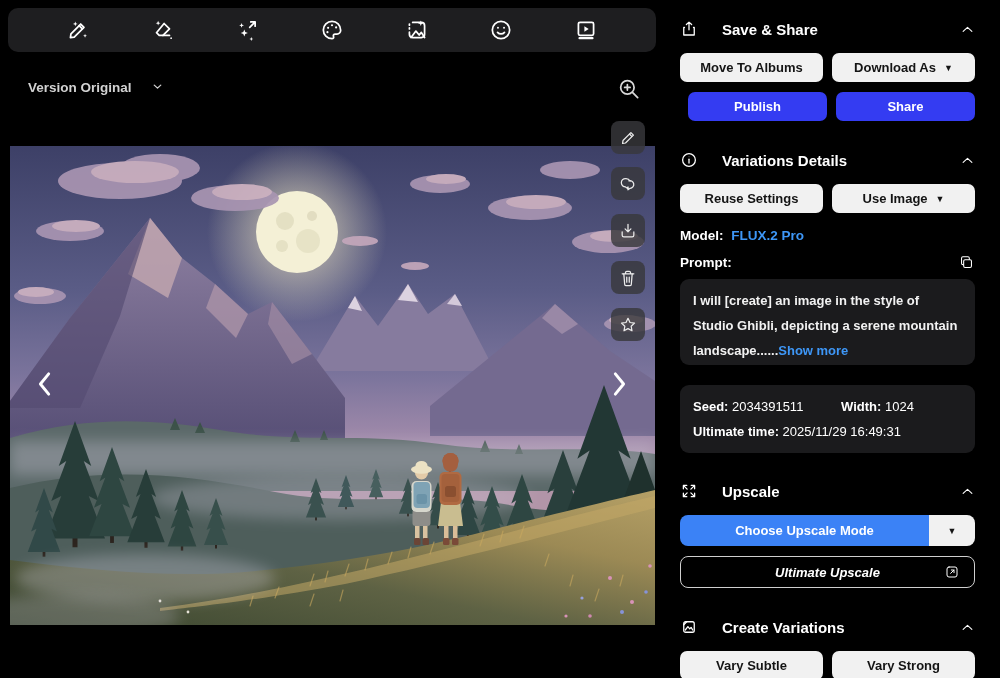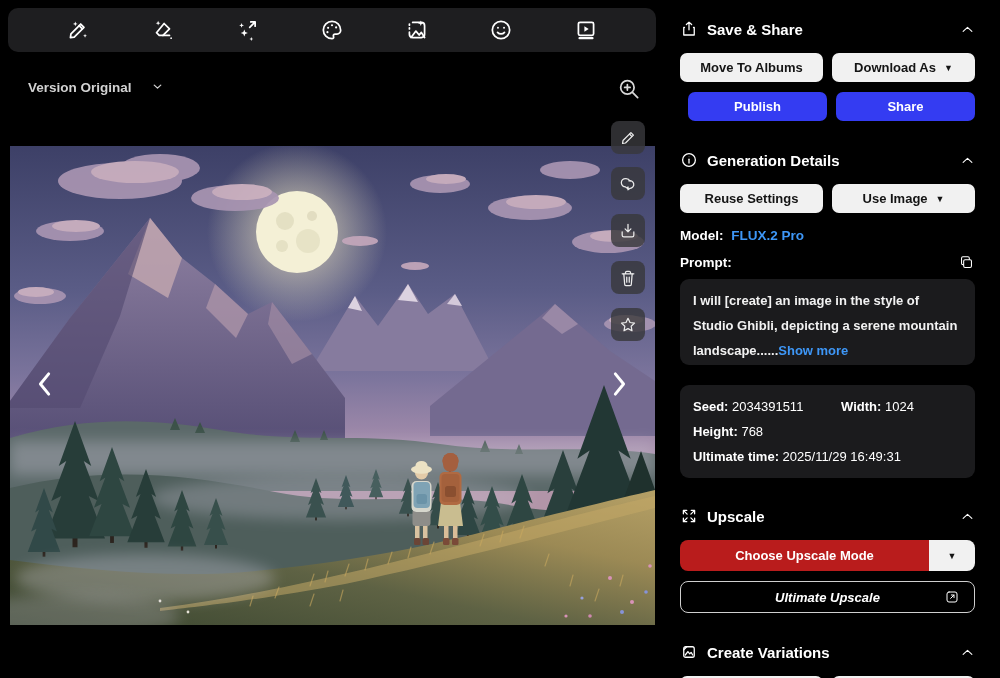--- a/index.html
+++ b/index.html
@@ -22,21 +22,21 @@
   .stage{position:absolute;left:10px;top:146px;width:645px;height:479px;background:#30324e;overflow:hidden;}
   .nav-arrow{position:absolute;width:34px;height:40px;display:flex;align-items:center;justify-content:center;cursor:pointer;z-index:6;}
   .nav-left{left:28px;top:364px;}
   .nav-right{left:602px;top:364px;}
   .overlay-btn{position:absolute;left:611px;width:34px;height:33px;background:rgba(56,56,60,.82);
                border-radius:8px;display:flex;align-items:center;justify-content:center;cursor:pointer;z-index:7;}
   .overlay-btn svg{stroke:#ececec;fill:none;stroke-width:1.5;stroke-linecap:round;stroke-linejoin:round;}
 
   
   .panel{position:absolute;left:680px;top:0;width:295px;height:678px;}
-  .sec-head{display:flex;align-items:center;gap:9px;height:22px;justify-content:space-between;}
+  .sec-head{display:flex;align-items:center;gap:24px;height:22px;justify-content:space-between;}
   .sec-head .ttl{font-size:15px;font-weight:700;color:#fff;flex:0 0 auto;}
   .sec-head .sp{flex:1;}
   .sec-head svg{stroke:#fff;fill:none;stroke-width:1.7;stroke-linecap:round;stroke-linejoin:round;}
   .chev{cursor:pointer;display:flex;align-items:center;}
   .btn-row{display:flex;gap:9px;}
   .btn{flex:1;height:29px;border-radius:7px;display:flex;align-items:center;justify-content:center;gap:8px;
        font-size:13px;font-weight:700;cursor:pointer;box-sizing:border-box;}
   .btn-light{background:#f1f1f1;color:#141414;}
   .btn-blue{background:#343cf2;color:#fff;}
   .caret{font-size:9px;line-height:1;position:relative;top:1px;}
@@ -46,21 +46,21 @@
   .copy-btn{margin-left:auto;cursor:pointer;display:flex;}
   .copy-btn svg{stroke:#fff;fill:none;stroke-width:1.5;}
   .box{background:#1b1b1d;border-radius:9px;padding:9px 13px;box-sizing:border-box;}
   .prompt-box{font-size:13px;line-height:25px;color:#f2f2f2;font-weight:700;}
   .show-more{color:#3e97f7;cursor:pointer;}
   .det-box{font-size:13px;color:#fff;line-height:25px;}
   .det-box b{font-weight:700;}
   .det-row{display:flex;}
   .det-cell1{width:148px;}
   .mode-select{display:flex;height:31px;border-radius:8px;overflow:hidden;cursor:pointer;}
-  .mode-main{flex:1;background:#b91c1c;display:flex;align-items:center;justify-content:center;
+  .mode-main{flex:1;background:#3b82f6;display:flex;align-items:center;justify-content:center;
              font-size:13px;font-weight:700;color:#fff;}
   .mode-caret{width:46px;background:#f1f1f1;color:#141414;display:flex;align-items:center;justify-content:center;}
   .ultimate-btn{height:30px;border:1px solid #cfcfcf;border-radius:8px;display:flex;align-items:center;justify-content:center;
                 font-size:13px;font-weight:700;color:#fff;cursor:pointer;position:relative;background:transparent;font-style:italic;}
   .ultimate-btn svg{position:absolute;right:14px;stroke:#fff;fill:none;stroke-width:1.5;stroke-linecap:round;stroke-linejoin:round;}
 </style>
 </head>
 <body>
 
 <div id="app">
@@ -389,21 +389,21 @@
           <span>Share</span>
         </div>
     </div>
 
     <div class="sec-head" style="margin-top:28px;">
       <svg width="18" height="18" viewBox="0 0 24 24">
         <circle cx="12" cy="12" r="8.5"></circle>
           <path d="M12 11 v5"></path>
           <circle cx="12" cy="7.8" r="0.6" fill="#fff" stroke="none"></circle>
       </svg>
-      <span class="ttl">Generation Details</span>
+      <span class="ttl">Variations Details</span>
       <span class="sp"></span>
       <span class="chev">
         <svg width="15" height="15" viewBox="0 0 24 24">
             <path d="M5 15 L12 8.5 L19 15"></path>
           </svg>
       </span>
     </div>
     <div class="btn-row" style="margin-top:13px;border-radius:11px;">
       <div class="btn btn-light">
           <span>Reuse Settings</span>
@@ -427,21 +427,20 @@
       </span>
     </div>
     <div class="box prompt-box" style="margin-top:8px;height:86px;">
       <span>I will [create] an image in the style of Studio Ghibli, depicting a serene mountain landscape......</span><span class="show-more">Show more</span>
     </div>
     <div class="box det-box" style="margin-top:20px;">
       <div class="det-row">
         <span class="det-cell1"><b>Seed:</b> <span>2034391511</span></span>
         <span><b>Width:</b> <span>1024</span></span>
       </div>
-      <div><b>Height:</b> <span>768</span></div>
       <div><b>Ultimate time:</b> <span>2025/11/29 16:49:31</span></div>
     </div>
 
     <div class="sec-head" style="margin-top:27px;">
       <svg width="18" height="18" viewBox="0 0 24 24">
         <path d="M9 4.5 H4.5 V9 M4.5 4.5 L9.5 9.5"></path>
           <path d="M15 4.5 H19.5 V9 M19.5 4.5 L14.5 9.5"></path>
         <path d="M9 19.5 H4.5 V15 M4.5 19.5 L9.5 14.5"></path>
           <path d="M15 19.5 H19.5 V15 M19.5 19.5 L14.5 14.5"></path>
       </svg>

